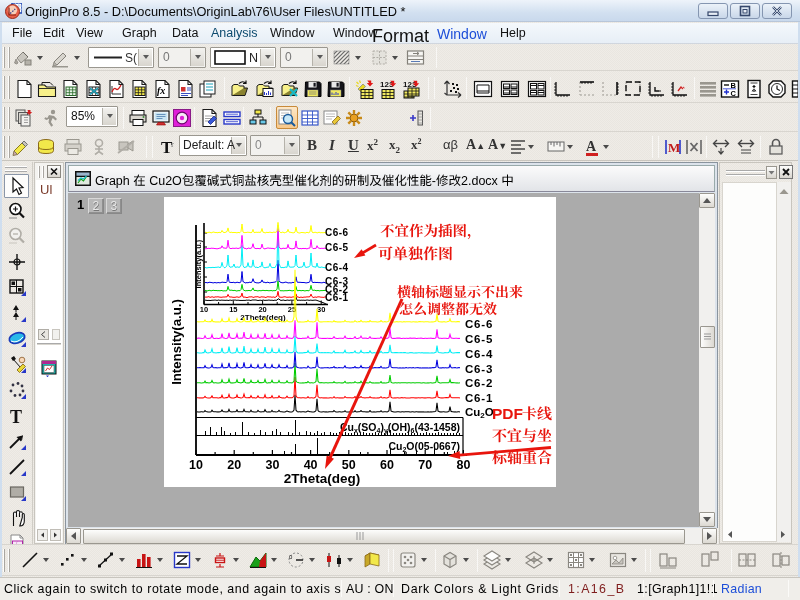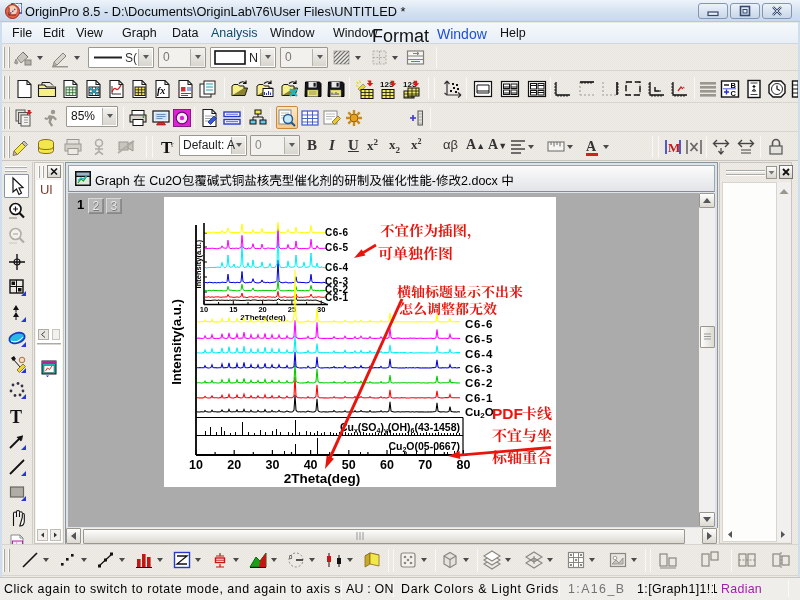--- a/index.html
+++ b/index.html
@@ -906,19 +906,19 @@
     <rect x="11" y="6" width="7" height="9" fill="none" stroke="#8a8780" stroke-width="1.2"></rect>
     <path d="M10 2 v16" stroke="#8a8780" stroke-dasharray="2 1.5"></path>
   </svg>
 <div class="a" style="left:0;top:577px;width:800px;height:23px;background:#f0eeea;border-top:1px solid #c8c5be"></div>
 <div class="st" style="left:4px;top:582px;font-size:12.4px;color:#000;letter-spacing:0.55px">Click again to switch to rotate mode, and again to axis s</div>
 <div class="a" style="left:341px;top:580px;width:1px;height:17px;background:#c3c0b9;border-right:1px solid #fbfaf8"></div>
 <div class="st" style="left:346px;top:582px;font-size:12.4px;color:#000;letter-spacing:0.2px">AU : ON</div>
 <div class="a" style="left:393px;top:580px;width:1px;height:17px;background:#c3c0b9;border-right:1px solid #fbfaf8"></div>
 <div class="st" style="left:401px;top:582px;font-size:12.4px;color:#000;letter-spacing:0.7px">Dark Colors &amp; Light Grids</div>
 <div class="a" style="left:559px;top:580px;width:1px;height:17px;background:#c3c0b9;border-right:1px solid #fbfaf8"></div>
-<div class="st" style="left:568px;top:582px;font-size:12.4px;color:#737373;letter-spacing:1.4px">1:A16_B</div>
+<div class="st" style="left:568px;top:582px;font-size:12.4px;color:#7f1d1d;letter-spacing:1.4px">1:A16_B</div>
 <div class="a" style="left:643px;top:580px;width:1px;height:17px;background:#c3c0b9;border-right:1px solid #fbfaf8"></div>
 <div class="st" style="left:637px;top:582px;font-size:12.4px;color:#000;letter-spacing:0.4px">1:[Graph1]1!1</div>
 <div class="a" style="left:713px;top:580px;width:1px;height:17px;background:#c3c0b9;border-right:1px solid #fbfaf8"></div>
-<div class="st" style="left:721px;top:582px;font-size:12.4px;color:#a21caf;letter-spacing:0.3px">Radian</div>
+<div class="st" style="left:721px;top:582px;font-size:12.4px;color:#1d4ed8;letter-spacing:0.3px">Radian</div>
 <div class="a" style="left:788px;top:580px;width:1px;height:17px;background:#c3c0b9;border-right:1px solid #fbfaf8"></div>
 <div class="a" style="left:0;top:22px;width:2px;height:555px;background:#cfdeef"></div>
 <div class="a" style="left:798px;top:22px;width:2px;height:555px;background:#cfdeef"></div>
 </body></html>

